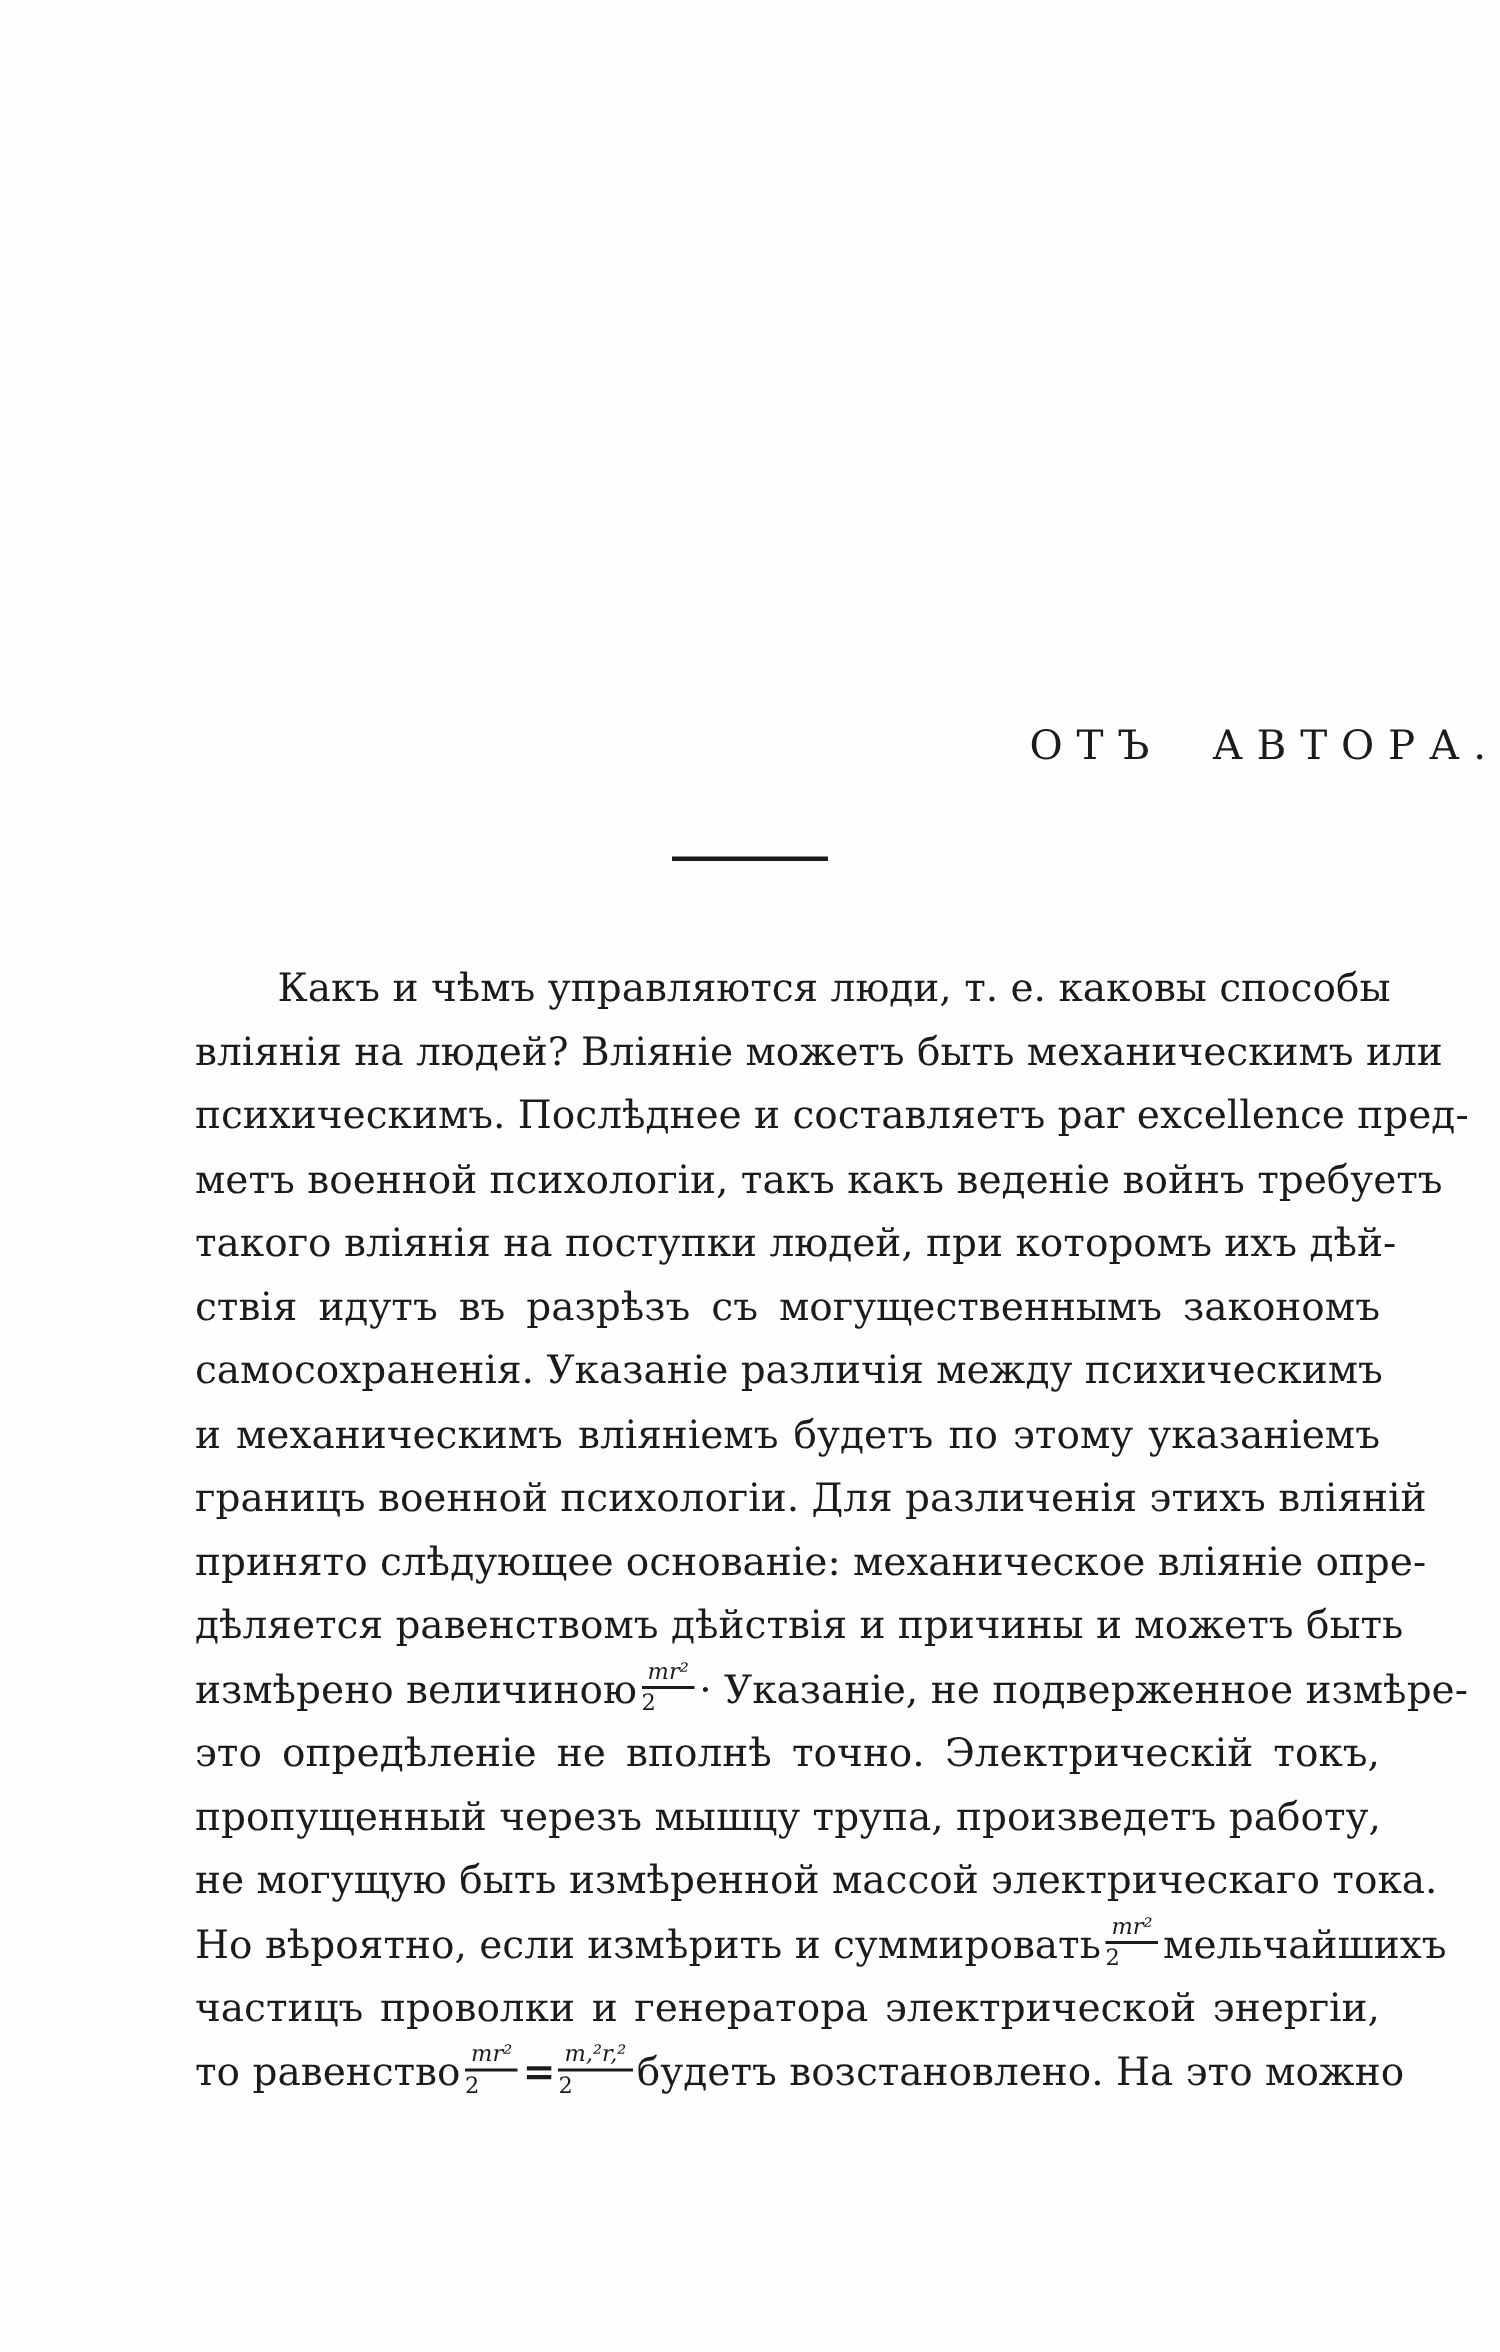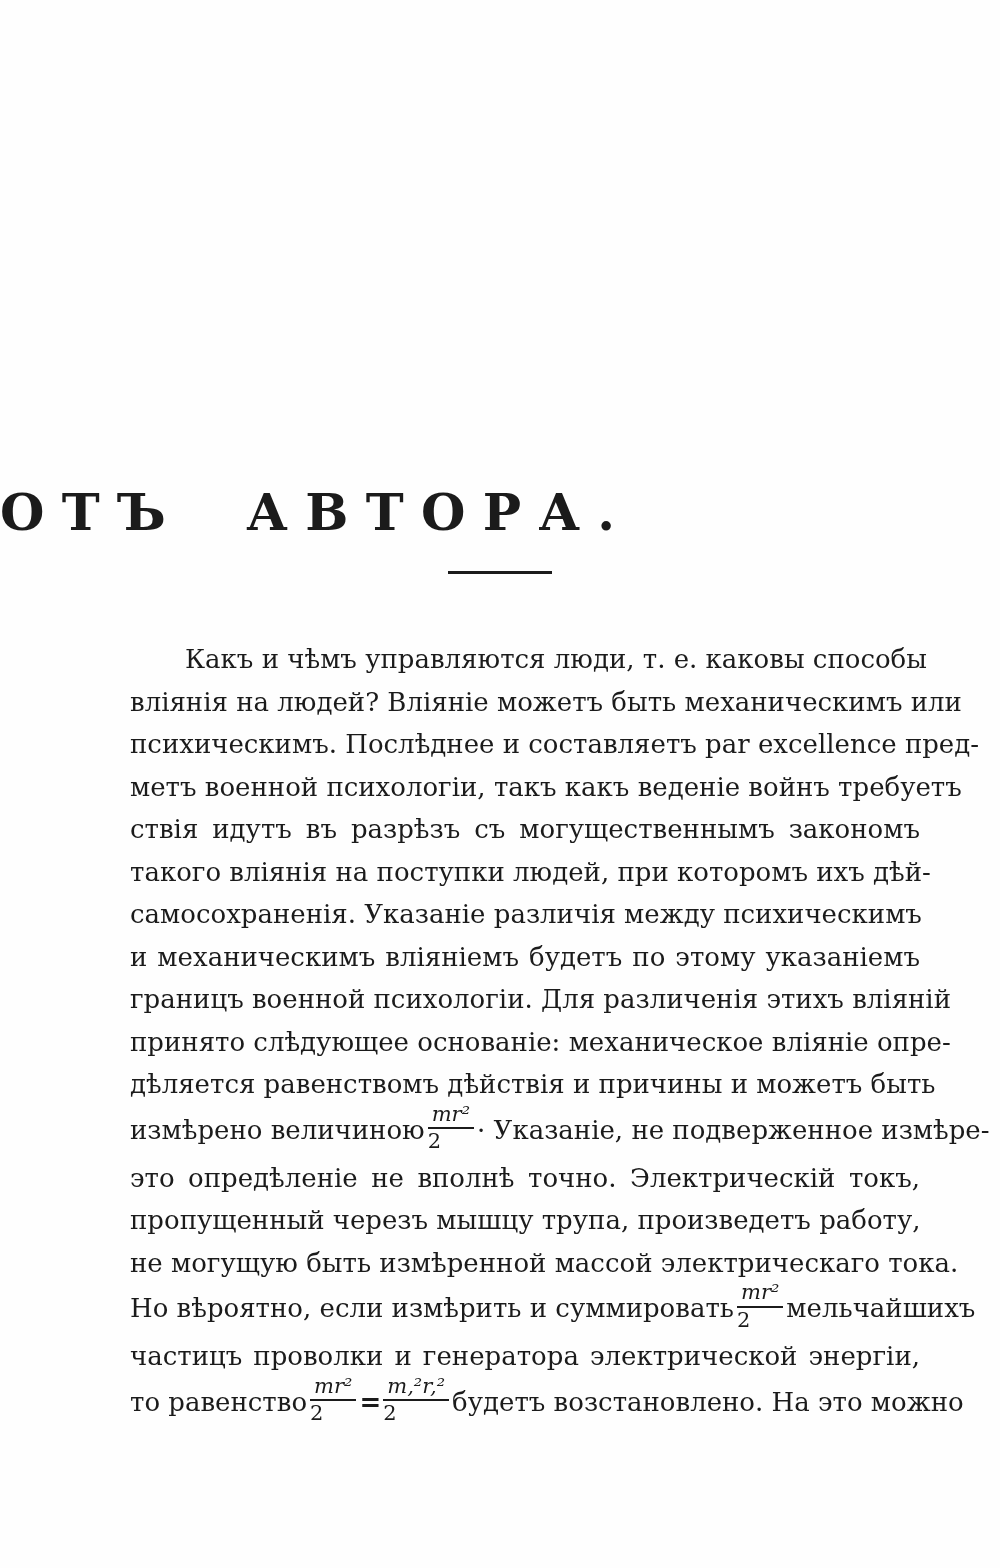--- a/index.html
+++ b/index.html
@@ -15,23 +15,23 @@
     background: #fefefe;
     color: #1b1b1b;
     font-family: "DejaVu Serif", "Liberation Serif", serif;
     overflow: hidden;
   }
   .title {
     position: absolute;
     top: 482px;
     left: 0;
     width: 100%;
-    text-align: left;
-    font-size: 51px;
-    font-weight: bold;
+    text-align: right;
+    font-size: 27px;
+    font-weight: normal;
     letter-spacing: 0.34em;
     word-spacing: 0.55em;
     margin: 0;
     white-space: nowrap;
   }
   .title-rule {
     position: absolute;
     top: 571px;
     left: 50%;
     transform: translateX(-50%);
@@ -54,21 +54,21 @@
   }
   .line.indent {
     text-indent: 55px;
   }
   
   .frac {
     display: inline-block;
     vertical-align: middle;
     text-align: center;
     font-style: italic;
-    font-size: 21px;
+    font-size: 15px;
     line-height: 1.12;
     margin: 0 3px;
     transform: translateY(-3px);
   }
   .frac .num {
     display: block;
     border-bottom: 2px solid #1b1b1b;
     padding: 0 4px 1px 4px;
   }
   .frac .den {
@@ -85,22 +85,22 @@
 <body>
 
 <div class="page">
   <h1 class="title">ОТЪ АВТОРА.</h1>
   <div class="title-rule"></div>
   <div class="text-block" id="text-block">
       <div class="line indent"><span>Какъ и чѣмъ управляются люди, т. е. каковы способы</span></div>
       <div class="line"><span>вліянія на людей? Вліяніе можетъ быть механическимъ или</span></div>
       <div class="line"><span>психическимъ. Послѣднее и составляетъ par excellence пред-</span></div>
       <div class="line"><span>метъ военной психологіи, такъ какъ веденіе войнъ требуетъ</span></div>
+      <div class="line"><span>такого вліянія на поступки людей, при которомъ ихъ дѣй-</span></div>
       <div class="line"><span>ствія идутъ въ разрѣзъ съ могущественнымъ закономъ</span></div>
-      <div class="line"><span>такого вліянія на поступки людей, при которомъ ихъ дѣй-</span></div>
       <div class="line"><span>самосохраненія. Указаніе различія между психическимъ</span></div>
       <div class="line"><span>и механическимъ вліяніемъ будетъ по этому указаніемъ</span></div>
       <div class="line"><span>границъ военной психологіи. Для различенія этихъ вліяній</span></div>
       <div class="line"><span>принято слѣдующее основаніе: механическое вліяніе опре-</span></div>
       <div class="line"><span>дѣляется равенствомъ дѣйствія и причины и можетъ быть</span></div>
       <div class="line"><span>измѣрено величиною</span><span class="frac"><span class="num">mr²</span><span class="den">2</span></span><span>· Указаніе, не подверженное измѣре-</span></div>
       <div class="line"><span>это опредѣленіе не вполнѣ точно. Электрическій токъ,</span></div>
       <div class="line"><span>пропущенный черезъ мышцу трупа, произведетъ работу,</span></div>
       <div class="line"><span>не могущую быть измѣренной массой электрическаго тока.</span></div>
       <div class="line"><span>Но вѣроятно, если измѣрить и суммировать</span><span class="frac"><span class="num">mr²</span><span class="den">2</span></span><span>мельчайшихъ</span></div>

